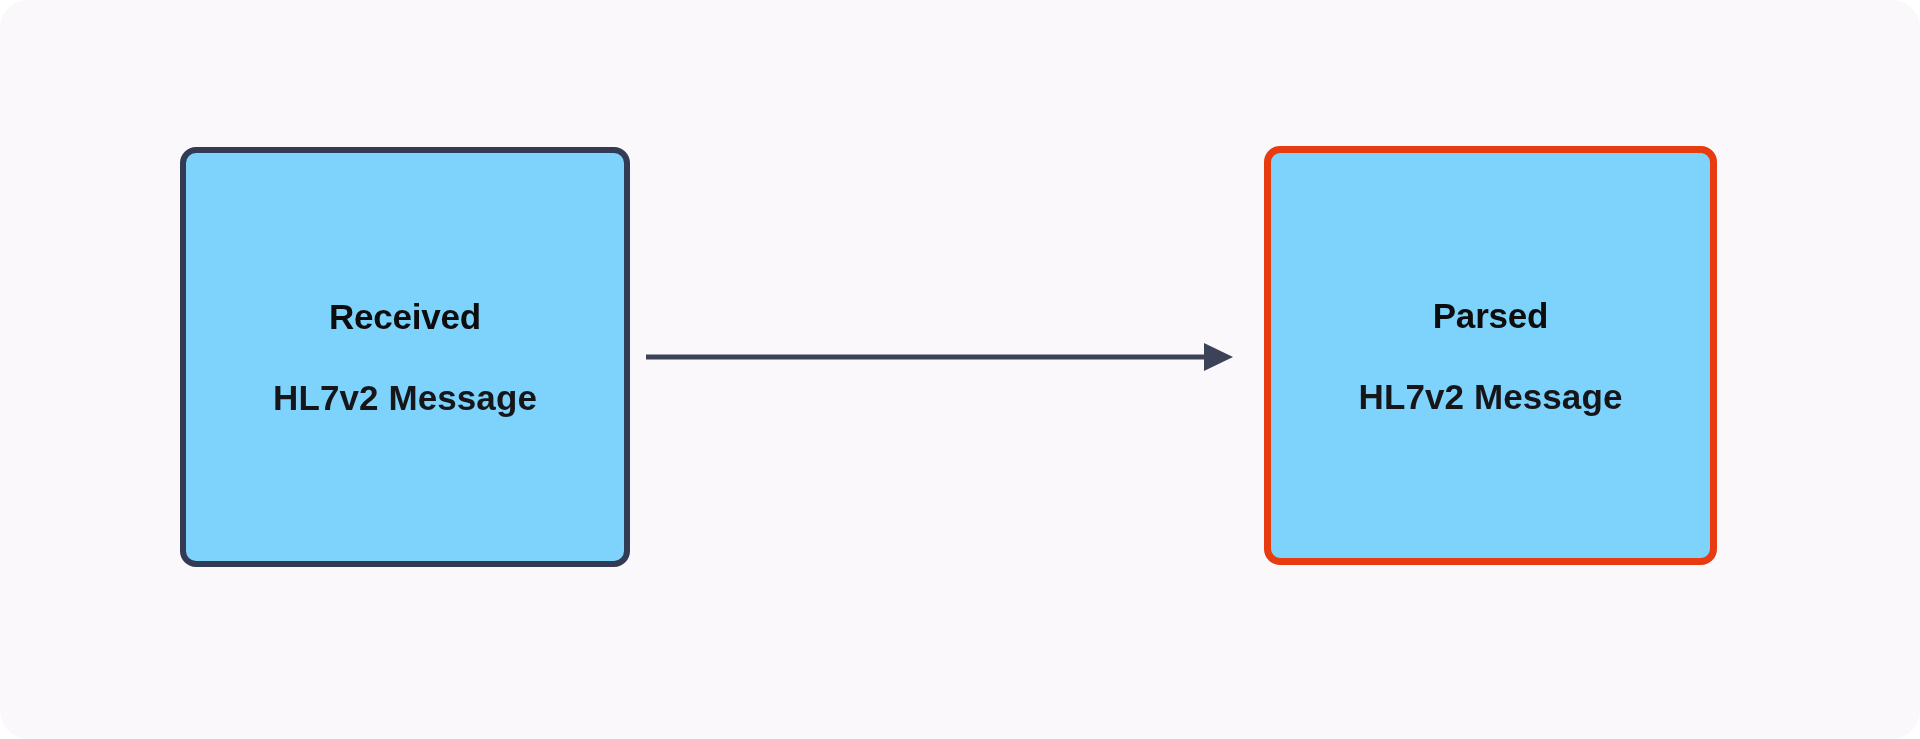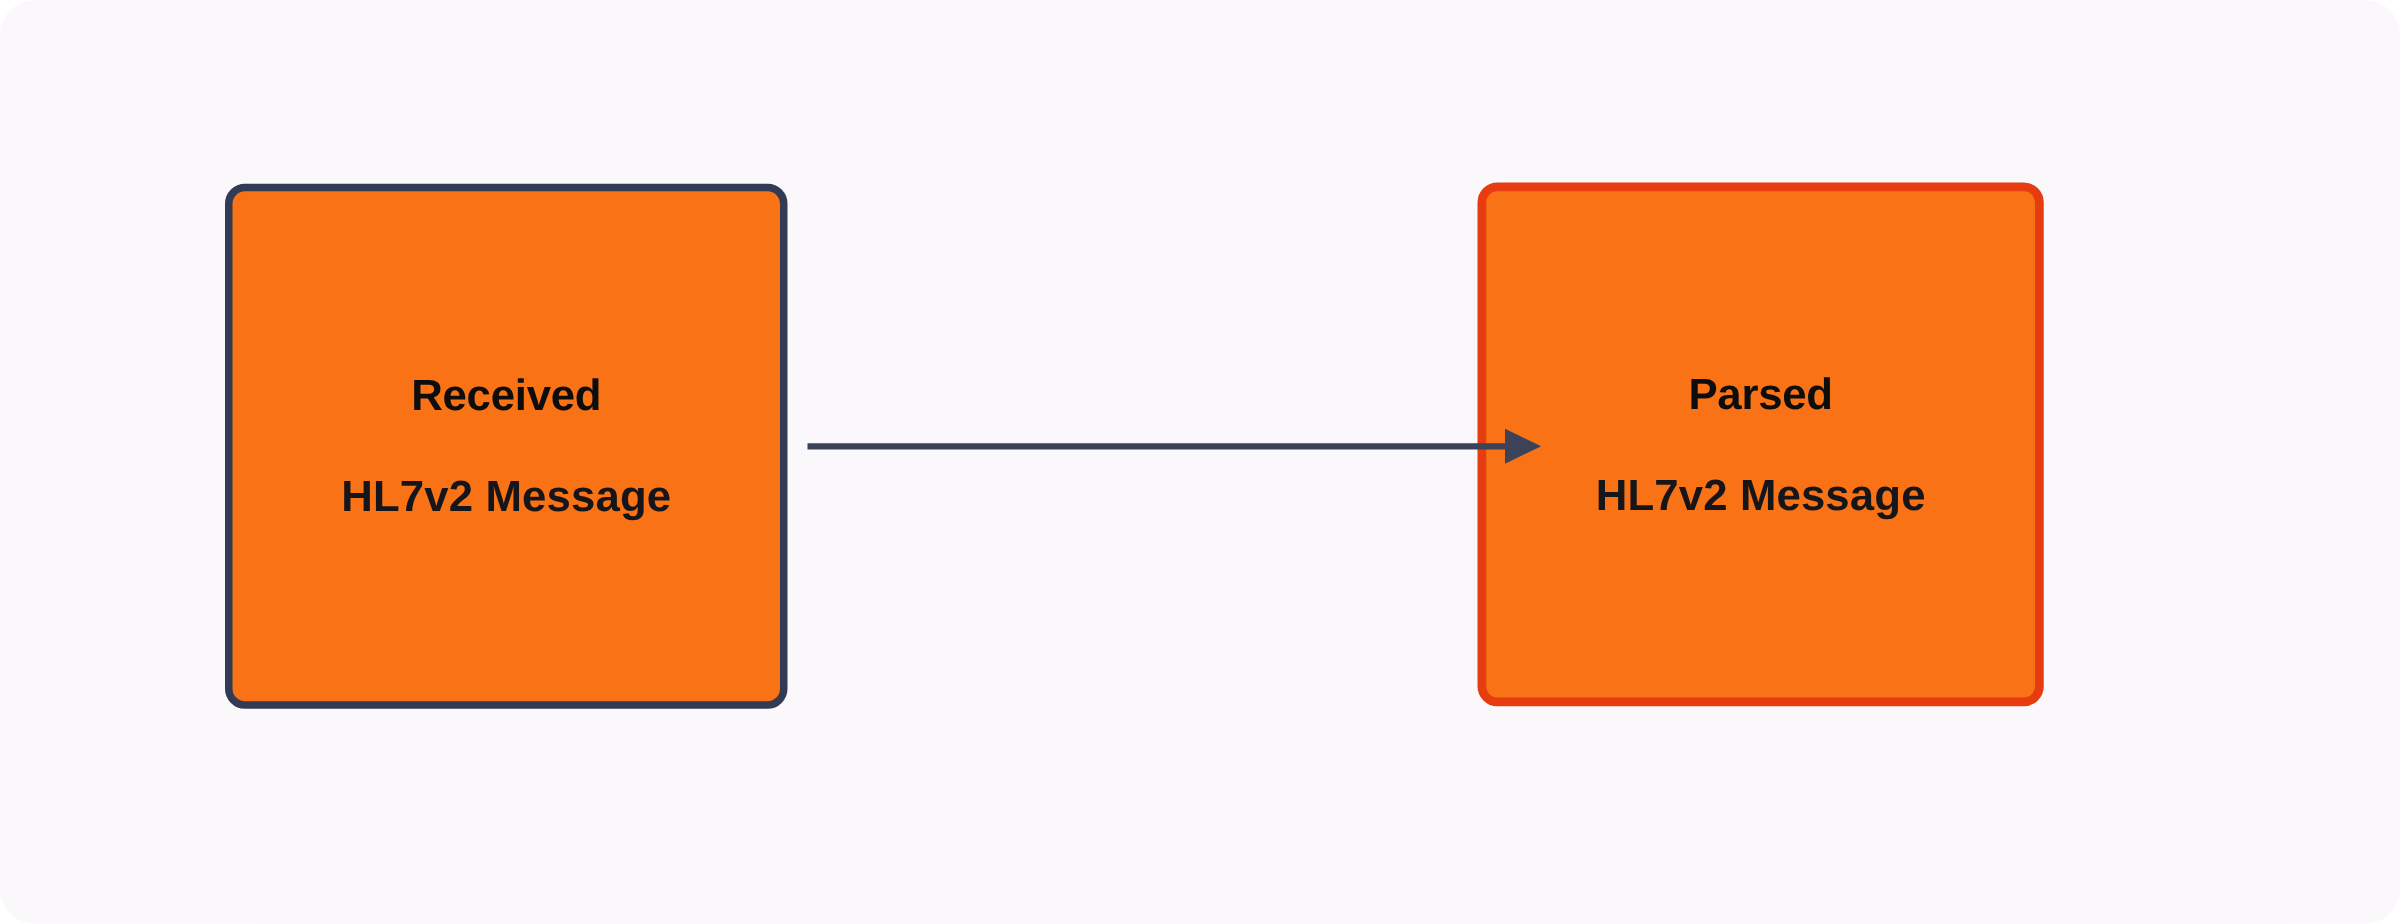--- a/index.html
+++ b/index.html
@@ -18,40 +18,40 @@
     position: relative;
     width: 1920px;
     height: 739px;
     background: #faf8fb;
     border-radius: 28px;
     overflow: hidden;
   }
 
   .node {
     position: absolute;
-    background: #f97316;
+    background: #7dd3fc;
     border-radius: 16px;
     box-sizing: border-box;
     display: flex;
     flex-direction: column;
     align-items: center;
     justify-content: center;
     gap: 34px;
   }
 
   .node-received {
     left: 180px;
     top: 147px;
     width: 450px;
     height: 420px;
     border: 6px solid #333b54;
   }
 
   .node-parsed {
-    left: 1182px;
+    left: 1264px;
     top: 146px;
     width: 453px;
     height: 419px;
     border: 7px solid #e63c10;
   }
 
   .node-title {
     font-size: 35px;
     font-weight: bold;
     color: #0d0d0d;

